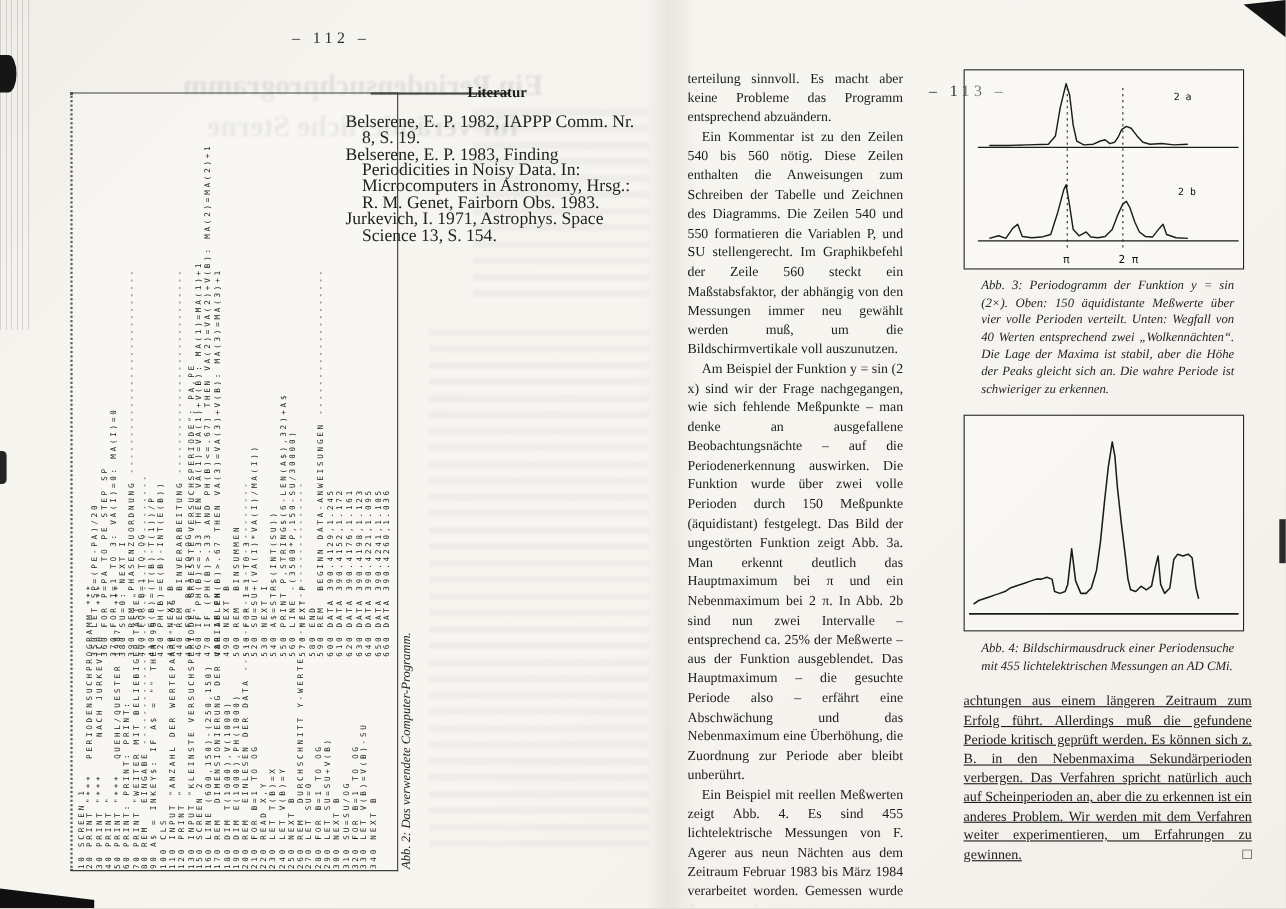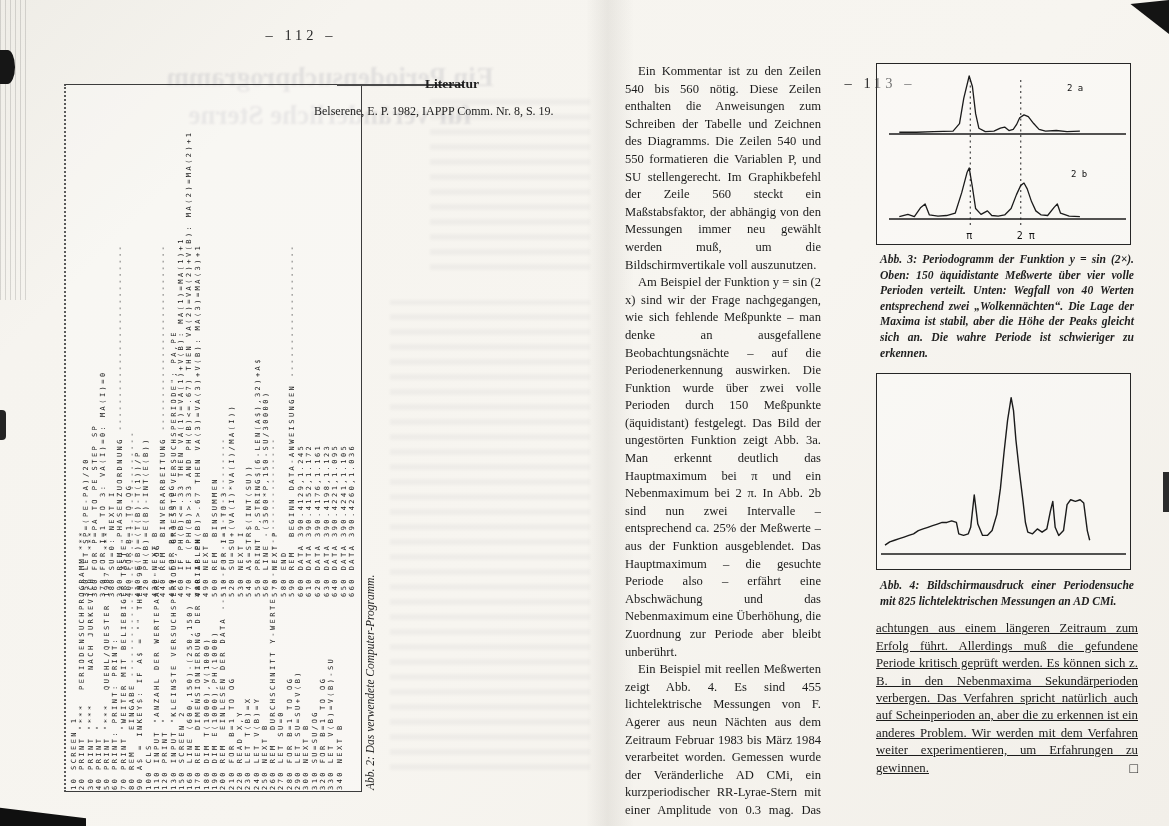--- a/index.html
+++ b/index.html
@@ -33,29 +33,29 @@
   .rot > *{transform-origin:top left;transform:rotate(-90deg) translateX(-100%);display:block;margin:0;}
   .code{font-family:"DejaVu Sans Mono","Liberation Mono",monospace;font-size:7px;color:#222;
         white-space:pre;letter-spacing:2.45px;}
   .codeA{line-height:8.3px;width:540px;}
   .codeB{line-height:8.6px;width:505px;}
   .cap2{font-style:italic;font-size:11.5px;color:#222;width:238px;white-space:nowrap;}
   
   .toprule{position:absolute;left:337px;top:84px;width:126px;height:2px;background:#4a4a4a;}
   .literatur{position:absolute;left:314px;top:76px;width:276px;}
   .lit-head{font-weight:bold;font-size:13.5px;text-align:center;margin:0 0 12px 0;color:#1d1d1d;}
-  .ref{font-size:12px;line-height:14.8px;margin:0;padding-left:15px;text-indent:-15px;color:#222;}
+  .ref{font-size:16px;line-height:14.8px;margin:0;padding-left:15px;text-indent:-15px;color:#222;}
   
   .col{position:absolute;text-align:justify;color:#1b1b1b;}
   .col1{left:625px;top:63px;width:196px;height:760px;font-size:12.6px;line-height:17.6px;overflow:hidden;}
   .col1 p{margin:0;}
   .col1 p.ind{text-indent:13px;}
   .col2{left:876px;top:63px;width:262px;}
   .figbox{border:1.6px solid #262626;background:rgba(255,255,255,0.35);}
-  .figcap{font-style:italic;font-size:11.6px;line-height:15.6px;color:#1f1f1f;text-align:justify;margin:4px;font-weight:bold;}
+  .figcap{font-style:italic;font-size:11.6px;line-height:15.6px;color:#1f1f1f;text-align:justify;margin:16px;}
   .col2-text{font-size:12.8px;line-height:17.4px;text-align:justify;color:#1b1b1b;margin:0;text-decoration:underline;}
   .endbox{float:right;font-size:14px;line-height:17.4px;}
   svg{display:block;}
 </style>
 </head>
 <body>
 
 <div id="scan">
 
   <div class="spine"></div>
@@ -150,25 +150,28 @@
 
   <div class="rot" style="left:364px;top:552px;">
     <span class="cap2">Abb. 2: Das verwendete Computer-Programm.</span>
   </div>
 
   <div class="toprule"></div>
 
   <div class="literatur">
     <p class="lit-head">Literatur</p>
     <p class="ref">Belserene, E. P. 1982, IAPPP Comm. Nr. 8, S. 19.</p>
+    <p class="ref">Belserene, E. P. 1983, Finding Periodicities in Noisy Data. In: Microcomputers in Astronomy, Hrsg.: R. M. Genet, Fairborn Obs. 1983.</p>
+    <p class="ref">Jurkevich, I. 1971, Astrophys. Space Science 13, S. 154.</p>
   </div>
 
   <div class="pg-head" style="left:815px;top:27px;margin-top:48px;">– 113 –</div>
 
   <div class="col col1">
+    <p>terteilung sinnvoll. Es macht aber keine Probleme das Programm entsprechend abzuändern.</p>
     <p class="ind">Ein Kommentar ist zu den Zeilen 540 bis 560 nötig. Diese Zeilen enthalten die Anweisungen zum Schreiben der Tabelle und Zeichnen des Diagramms. Die Zeilen 540 und 550 formatieren die Variablen P, und SU stellengerecht. Im Graphikbefehl der Zeile 560 steckt ein Maßstabsfaktor, der abhängig von den Messungen immer neu gewählt werden muß, um die Bildschirmvertikale voll auszunutzen.</p>
     <p class="ind">Am Beispiel der Funktion y = sin (2 x) sind wir der Frage nachgegangen, wie sich fehlende Meßpunkte – man denke an ausgefallene Beobachtungsnächte – auf die Periodenerkennung auswirken. Die Funktion wurde über zwei volle Perioden durch 150 Meßpunkte (äquidistant) festgelegt. Das Bild der ungestörten Funktion zeigt Abb. 3a. Man erkennt deutlich das Hauptmaximum bei π und ein Nebenmaximum bei 2 π. In Abb. 2b sind nun zwei Intervalle – entsprechend ca. 25% der Meßwerte – aus der Funktion ausgeblendet. Das Hauptmaximum – die gesuchte Periode also – erfährt eine Abschwächung und das Nebenmaximum eine Überhöhung, die Zuordnung zur Periode aber bleibt unberührt.</p>
     <p class="ind">Ein Beispiel mit reellen Meßwerten zeigt Abb. 4. Es sind 455 lichtelektrische Messungen von F. Agerer aus neun Nächten aus dem Zeitraum Februar 1983 bis März 1984 verarbeitet worden. Gemessen wurde der Veränderliche AD CMi, ein kurzperiodischer RR-Lyrae-Stern mit einer Amplitude von 0.3 mag. Das Maximum des Periodogramms liegt bei 0.125 Tagen. Die richtige Periode beträgt 0.123 Tage. Diese Abbildung ist eine Hardcopy vom Bildschirm. Die Rechenzeit mit einem mit 8 MHz getakteten PC betrug 5.3 Minuten.</p>
 
   </div>
 
   <div class="col col2">
     <div class="figbox" style="width:253px;height:180px;">
       <svg id="fig-abb3" width="253" height="180" viewBox="0 0 253 180">
           <line x1="93.25" y1="16" x2="93.25" y2="162" stroke="#222" stroke-width="1" stroke-dasharray="2 3.5"></line>
@@ -183,19 +186,19 @@
           <text x="194" y="113" style="font:9px 'DejaVu Sans Mono',monospace;fill:#111">2 b</text>
         </svg>
     </div>
     <p class="figcap" style="margin-top:7px;">Abb. 3: Periodogramm der Funktion y = sin (2×). Oben: 150 äquidistante Meßwerte über vier volle Perioden verteilt. Unten: Wegfall von 40 Werten entsprechend zwei „Wolkennächten“. Die Lage der Maxima ist stabil, aber die Höhe der Peaks gleicht sich an. Die wahre Periode ist schwieriger zu erkennen.</p>
     <div class="figbox" style="width:253px;height:195px;margin-top:12px;">
       <svg id="fig-abb4" width="253" height="195" viewBox="0 0 253 195">
           <line x1="4" y1="180" x2="249" y2="180" stroke="#1b1b1b" stroke-width="1.6"></line>
           <polyline points="8,171.14 12.76,167.9 17.52,166.28 22.28,164.66 27.04,163.04 31.8,161.42 36.56,159.8 41.32,156.56 46.08,154.94 50.839999999999996,153.32 55.6,151.7 60.36,150.07999999999998 65.12,148.46 69.88,148.46 74.64,146.84 79.39999999999999,148.46 81.78,159.8 86.54,161.42 91.3,159.8 93.67999999999999,153.32 97.25,120.91999999999999 100.82000000000001,150.07999999999998 105.58,161.42 110.34,161.42 115.10000000000001,156.56 119.86,140.36 123.42999999999999,114.44 127,78.8 130.57,46.39999999999998 134.14,23.72 136.52,36.67999999999998 138.9,65.83999999999999 142.47,98.24 146.04,127.4 148.42,148.46 150.79999999999998,158.18 155.56,159.8 160.32,154.94 165.08,158.18 169.84,154.94 173.41,137.12 175.79,127.4 178.17,153.32 181.74,161.42 186.5,156.56 190.07,130.64 193.64000000000001,125.78 198.4,127.4 203.16,125.78 206.73,129.01999999999998 210.29999999999998,156.56 212.68,166.28" fill="none" stroke="#1b1b1b" stroke-width="1.4" stroke-linejoin="round"></polyline>
         </svg>
     </div>
-    <p class="figcap" style="margin-top:8px;">Abb. 4: Bildschirmausdruck einer Periodensuche mit 825 lichtelektrischen Messungen an AD CMi.</p>
+    <p class="figcap" style="margin-top:8px;">Abb. 4: Bildschirmausdruck einer Periodensuche mit 455 lichtelektrischen Messungen an AD CMi.</p>
     <p class="col2-text" style="margin-top:11px;"><span>achtungen aus einem längeren Zeitraum zum Erfolg führt. Allerdings muß die gefundene Periode kritisch geprüft werden. Es können sich z. B. in den Nebenmaxima Sekundärperioden verbergen. Das Verfahren spricht natürlich auch auf Scheinperioden an, aber die zu erkennen ist ein anderes Problem. Wir werden mit dem Verfahren weiter experimentieren, um Erfahrungen zu gewinnen.</span>
       <span class="endbox">□</span>
     </p>
   </div>
 
 </div>
 
 </body></html>

